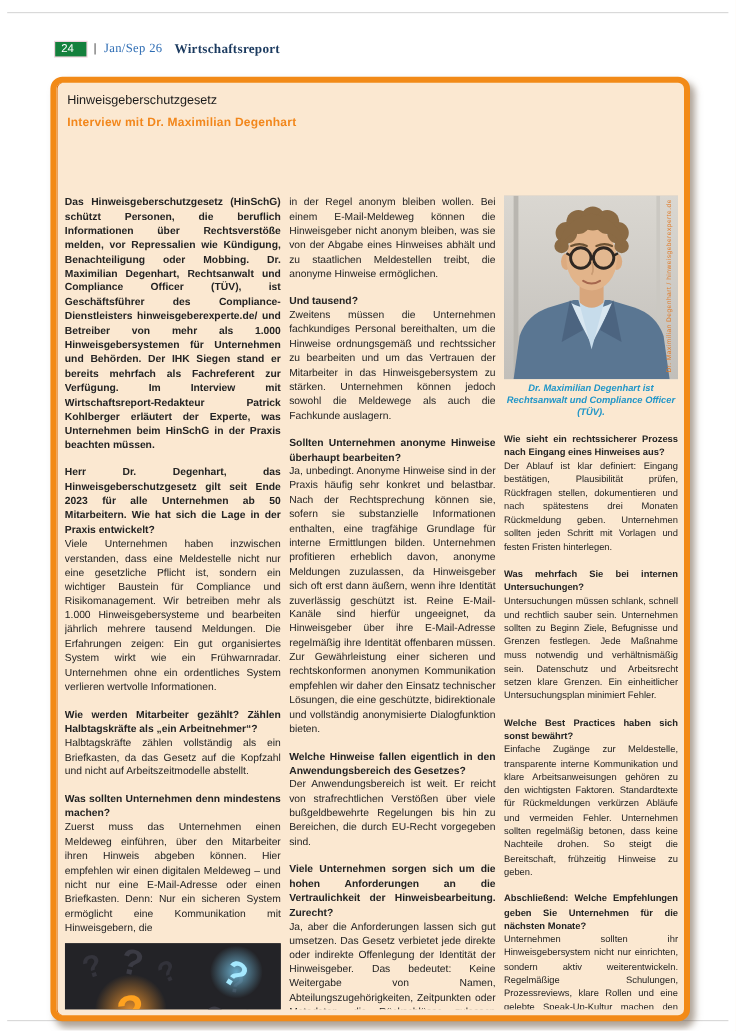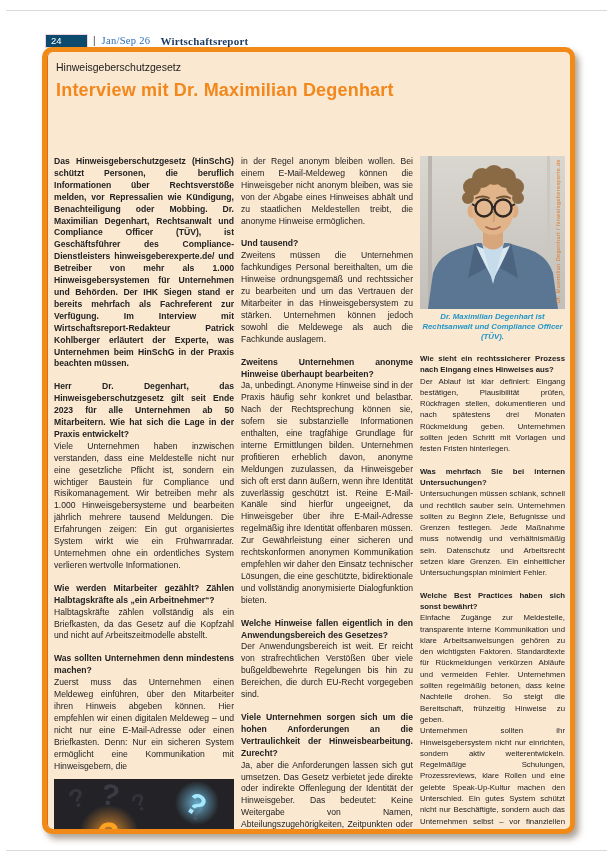--- a/index.html
+++ b/index.html
@@ -5,35 +5,35 @@
   html,body{margin:0;padding:0;background:#ffffff;}
   .page{position:relative;width:613px;height:859px;background:#ffffff;overflow:hidden;
         font-family:"Liberation Sans",sans-serif;}
   .scan-line{position:absolute;left:6px;right:6px;height:1px;background:#d9d9d9;}
   .scan-line.top{top:10px;}
   .scan-line.bottom{bottom:8px;}
 
   
   .page-header{position:absolute;top:34px;left:46px;display:flex;align-items:center;
                gap:6px;height:13px;}
-  .page-num{background:#0c4a6e;color:#fff;font-weight:normal;font-size:9.5px;
-            width:41px;height:12px;line-height:12px;padding-left:5px;box-sizing:border-box;
+  .page-num{background:#15803d;color:#fff;font-weight:normal;font-size:9.5px;
+            width:26px;height:12px;line-height:12px;padding-left:5px;box-sizing:border-box;
             box-shadow:0 0 0 1px rgba(214,128,160,.35);}
   .hdr-sep{color:#4a4a4a;font-size:10px;}
   .issue{color:#2e6db4;font-family:"Liberation Serif",serif;font-size:10.5px;letter-spacing:.3px;}
   .magazine{color:#1b3a5f;font-family:"Liberation Serif",serif;font-weight:bold;
             font-size:11px;letter-spacing:.2px;margin-left:4px;}
 
   
-  .article-box{position:absolute;top:47px;left:42px;width:533px;height:787px;
+  .article-box{position:absolute;top:64px;left:42px;width:533px;height:787px;
                box-sizing:border-box;background:#fbe8d1;border:5px solid #f28a17;
                border-radius:10px;box-shadow:4px 5px 6px rgba(110,90,70,.55),
                inset 1px 0 0 #e0700f;padding:8px 5px 6px 7px;overflow:hidden;}
   .kicker{font-size:10.5px;color:#1a1a1a;margin:1px 0 7px 2px;}
-  .headline{font-size:18px;font-weight:bold;color:#f2871c;margin:0 0 11px 2px;
+  .headline{font-size:10px;font-weight:bold;color:#f2871c;margin:0 0 11px 2px;
             letter-spacing:.2px;}
 
   .columns{display:flex;gap:7px;height:722px;overflow:hidden;}
   .col{text-align:justify;color:#232323;hyphens:auto;-webkit-hyphens:auto;
        overflow-wrap:break-word;margin-top:44px;}
   .col-1{width:180px;font-size:8.6px;line-height:11.9px;}
   .col-2{width:174px;font-size:8.6px;line-height:11.9px;}
   .col-3{width:145px;font-size:7.8px;line-height:11.3px;}
   .col p{margin:0;}
   .col p.q{font-weight:bold;margin-top:11px;}
@@ -110,21 +110,21 @@
           </svg>
           <div class="vcredit pix">Pixabay</div>
         </div>
         <div class="figcaption">Das Hinweisgeberschutzgesetz ist für viele Unternehmen mit Fragezeichen verbunden.</div>
       </div>
 
       <div class="col col-2">
         <p class="a">in der Regel anonym bleiben wollen. Bei einem E-Mail-Meldeweg können die Hinweisgeber nicht anonym bleiben, was sie von der Abgabe eines Hinweises abhält und zu staatlichen Meldestellen treibt, die anonyme Hinweise ermöglichen.</p>
         <p class="q">Und tausend?</p>
         <p class="a">Zweitens müssen die Unternehmen fachkundiges Personal bereithalten, um die Hinweise ordnungsgemäß und rechtssicher zu bearbeiten und um das Vertrauen der Mitarbeiter in das Hinweisgebersystem zu stärken. Unternehmen können jedoch sowohl die Meldewege als auch die Fachkunde auslagern.</p>
-        <p class="q">Zweitens Unternehmen anonyme Hinweise überhaupt bearbeiten?</p>
+        <p class="q">Sollten Unternehmen anonyme Hinweise überhaupt bearbeiten?</p>
         <p class="a">Ja, unbedingt. Anonyme Hinweise sind in der Praxis häufig sehr konkret und belastbar. Nach der Rechtsprechung können sie, sofern sie substanzielle Informationen enthalten, eine tragfähige Grundlage für interne Ermittlungen bilden. Unternehmen profitieren erheblich davon, anonyme Meldungen zuzulassen, da Hinweisgeber sich oft erst dann äußern, wenn ihre Identität zuverlässig geschützt ist. Reine E-Mail-Kanäle sind hierfür ungeeignet, da Hinweisgeber über ihre E-Mail-Adresse regelmäßig ihre Identität offenbaren müssen. Zur Gewährleistung einer sicheren und rechtskonformen anonymen Kommunikation empfehlen wir daher den Einsatz technischer Lösungen, die eine geschützte, bidirektionale und vollständig anonymisierte Dialogfunktion bieten.</p>
         <p class="q">Welche Hinweise fallen eigentlich in den Anwendungsbereich des Gesetzes?</p>
         <p class="a">Der Anwendungsbereich ist weit. Er reicht von strafrechtlichen Verstößen über viele bußgeldbewehrte Regelungen bis hin zu Bereichen, die durch EU-Recht vorgegeben sind.</p>
         <p class="q">Viele Unternehmen sorgen sich um die hohen Anforderungen an die Vertraulichkeit der Hinweisbearbeitung. Zurecht?</p>
         <p class="a">Ja, aber die Anforderungen lassen sich gut umsetzen. Das Gesetz verbietet jede direkte oder indirekte Offenlegung der Identität der Hinweisgeber. Das bedeutet: Keine Weitergabe von Namen, Abteilungszugehörigkeiten, Zeitpunkten oder Metadaten, die Rückschlüsse zulassen könnten. Nur wenige Personen dürfen Zugriff haben. Verstöße führen zu erheblichen Haftungsrisiken. Unternehmen müssen klare Regeln, technische Zugriffssperren und interne Leitfäden etablieren.</p>
       </div>
 
       <div class="col col-3">
         <div class="figure fig-portrait">
           <svg viewBox="0 0 145 153" preserveAspectRatio="none">
@@ -167,18 +167,19 @@
           <div class="vcredit port">Dr. Maximilian Degenhart / hinweisgeberexperte.de</div>
         </div>
         <div class="figcaption">Dr. Maximilian Degenhart ist Rechtsanwalt und Compliance Officer (TÜV).</div>
 
         <p class="q">Wie sieht ein rechtssicherer Prozess nach Eingang eines Hinweises aus?</p>
         <p class="a">Der Ablauf ist klar definiert: Eingang bestätigen, Plausibilität prüfen, Rückfragen stellen, dokumentieren und nach spätestens drei Monaten Rückmeldung geben. Unternehmen sollten jeden Schritt mit Vorlagen und festen Fristen hinterlegen.</p>
         <p class="q">Was mehrfach Sie bei internen Untersuchungen?</p>
         <p class="a">Untersuchungen müssen schlank, schnell und rechtlich sauber sein. Unternehmen sollten zu Beginn Ziele, Befugnisse und Grenzen festlegen. Jede Maßnahme muss notwendig und verhältnismäßig sein. Datenschutz und Arbeitsrecht setzen klare Grenzen. Ein einheitlicher Untersuchungsplan minimiert Fehler.</p>
         <p class="q">Welche Best Practices haben sich sonst bewährt?</p>
         <p class="a">Einfache Zugänge zur Meldestelle, transparente interne Kommunikation und klare Arbeitsanweisungen gehören zu den wichtigsten Faktoren. Standardtexte für Rückmeldungen verkürzen Abläufe und vermeiden Fehler. Unternehmen sollten regelmäßig betonen, dass keine Nachteile drohen. So steigt die Bereitschaft, frühzeitig Hinweise zu geben.</p>
+        <p class="q">Abschließend: Welche Empfehlungen geben Sie Unternehmen für die nächsten Monate?</p>
         <p class="a">Unternehmen sollten ihr Hinweisgebersystem nicht nur einrichten, sondern aktiv weiterentwickeln. Regelmäßige Schulungen, Prozessreviews, klare Rollen und eine gelebte Speak-Up-Kultur machen den Unterschied. Ein gutes System schützt nicht nur Beschäftigte, sondern auch das Unternehmen selbst – vor finanziellen Risiken, Reputationsschäden und behördlichen Verfahren.</p>
       </div>
 
     </div>
   </div>
 </div>
 
 </body></html>

